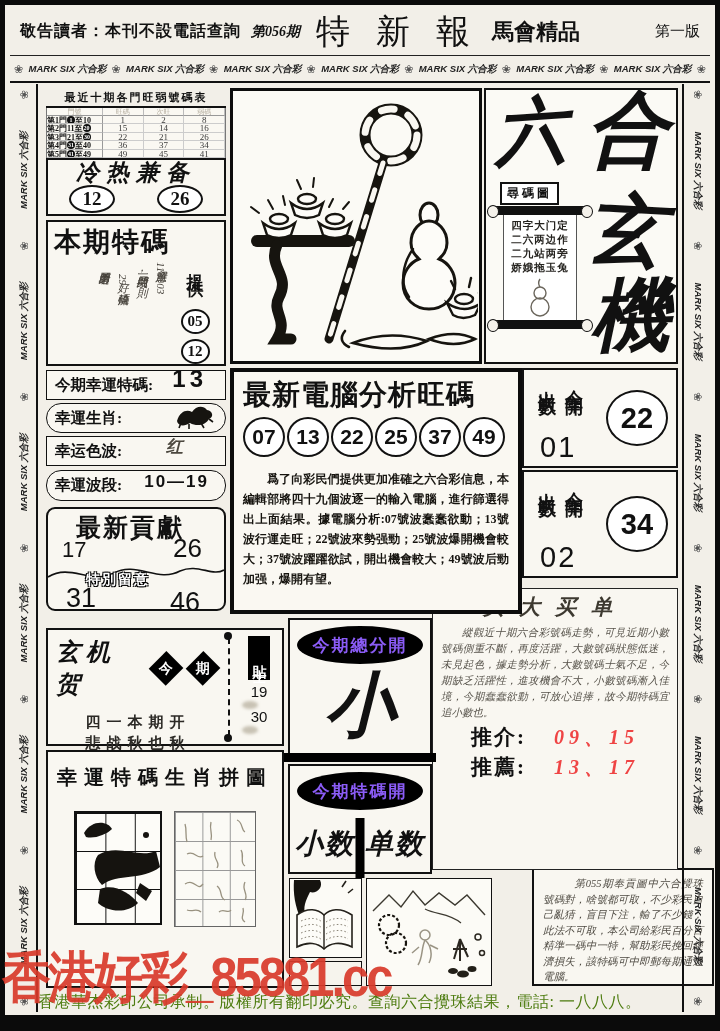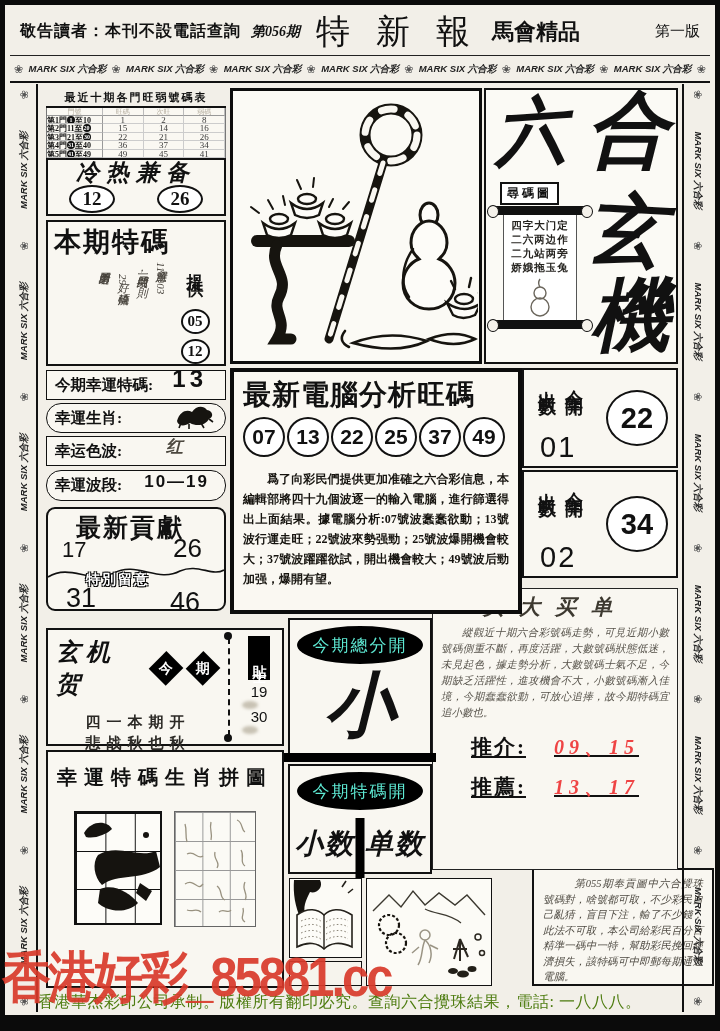--- a/index.html
+++ b/index.html
@@ -146,29 +146,29 @@
   .roller::before,.roller::after{content:"";position:absolute;top:-1px;width:10px;height:11px;border:1.5px solid #111;border-radius:50%;background:#f4f1ea;}
   .roller::before{left:-5px;} .roller::after{right:-5px;}
   .scroll-body{width:74px;margin:0 auto;border-left:1.5px solid #555;border-right:1.5px solid #555;background:#fff;padding:4px 2px 2px;}
   .scroll-poem{font-size:10.5px;line-height:14px;text-align:center;letter-spacing:1px;color:#24221e;font-weight:700;}
   .scroll-sketch{display:block;margin:1px auto 0;}
 
   
   #bigodd{left:432px;top:588px;width:246px;height:282px;border:1.5px solid #222;padding:2px 8px;z-index:2;}
   .bo-title{font-size:21px;font-style:italic;font-weight:700;letter-spacing:15px;text-align:center;color:#3d3930;margin-top:2px;white-space:nowrap;}
   .bo-para{font-size:10.5px;font-style:italic;color:#56524a;line-height:16px;text-indent:2em;margin:4px 0 0 0;text-align:justify;}
-  .bo-rec{display:flex;align-items:baseline;justify-content:center;gap:28px;margin-top:12px;text-decoration:underline;}
+  .bo-rec{display:flex;align-items:baseline;justify-content:center;gap:28px;margin-top:2px;}
   .bo-rec .rl{font-size:21px;font-weight:900;letter-spacing:2px;}
   .bo-rec .rv{font-size:20px;font-weight:700;font-style:italic;letter-spacing:5px;color:#ef4444;}
 
   
   #totalopen{left:288px;top:618px;width:144px;height:137px;border:2.5px solid #111;}
   #specialopen{left:288px;top:764px;width:144px;height:110px;border:2.5px solid #111;}
-  .pill{background:#000;color:#5eead4;border-radius:50%;width:126px;height:38px;display:flex;align-items:center;justify-content:center;
-        font-size:17px;font-weight:400;letter-spacing:2px;margin:6px auto 0;}
+  .pill{background:#000;color:#8b5cf6;border-radius:50%;width:126px;height:38px;display:flex;align-items:center;justify-content:center;
+        font-size:17px;font-weight:700;letter-spacing:2px;margin:6px auto 0;}
   .to-val{text-align:center;font-size:70px;font-weight:700;font-style:italic;line-height:84px;}
   .so-row{display:flex;justify-content:space-around;margin-top:8px;position:relative;height:52px;align-items:center;}
   .so-cell{font-size:28px;font-weight:700;font-style:italic;letter-spacing:2px;}
   .so-divider{position:absolute;left:50%;transform:translateX(-50%);top:0;height:60px;width:9px;background:#000;}
   #midbar{position:absolute;left:284px;top:753px;width:152px;height:9px;background:#000;z-index:3;}
 
   
   #bookbox{left:289px;top:878px;width:73px;height:80px;border:1.5px solid #111;background:#fcfbf6;}
   #smallbox{left:289px;top:961px;width:73px;height:25px;border:1.5px solid #111;background:#f6f4ed;}
   #landscape{left:366px;top:878px;width:126px;height:108px;border:1.5px solid #111;background:#fcfbf6;}

